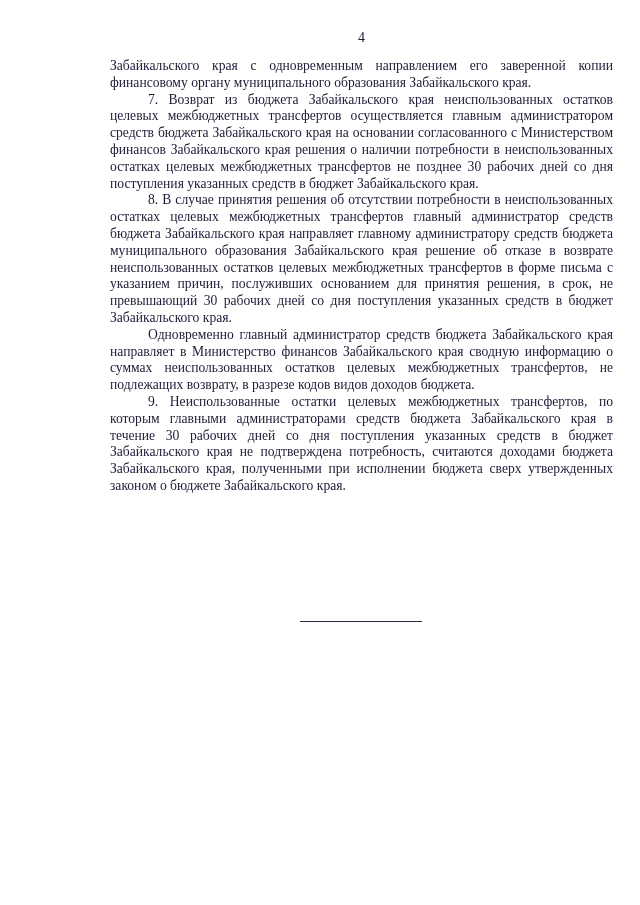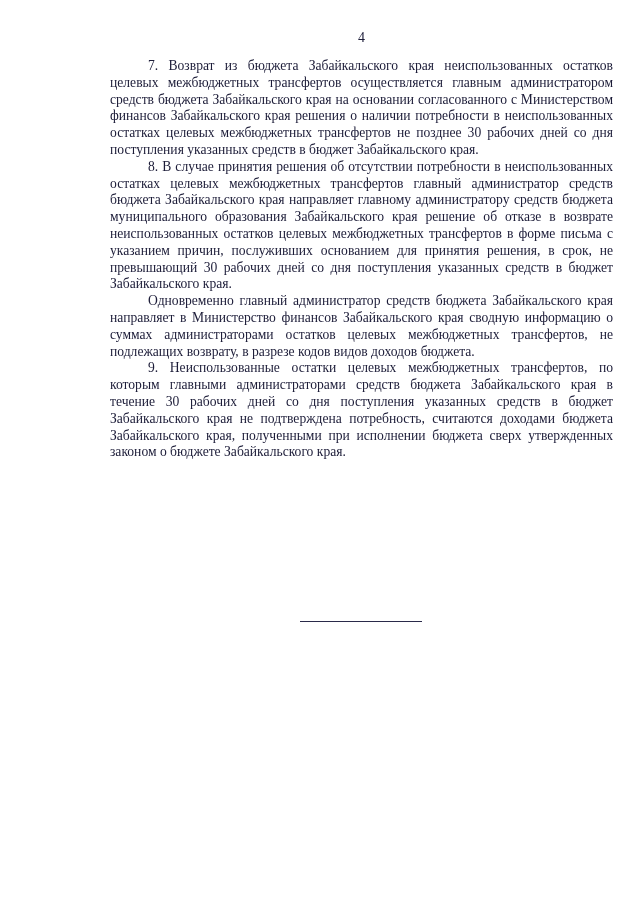--- a/index.html
+++ b/index.html
@@ -54,21 +54,22 @@
   }
 </style>
 </head>
 <body>
 
 <div class="page">
 
   <div class="page-number">4</div>
 
   <div class="text-block">
+    <p class="para no-indent">Забайкальского края с одновременным направлением его заверенной копии финансовому органу муниципального образования Забайкальского края.</p>
     <p class="para">7. Возврат из бюджета Забайкальского края неиспользованных остатков целевых межбюджетных трансфертов осуществляется главным администратором средств бюджета Забайкальского края на основании согласованного с Министерством финансов Забайкальского края решения о наличии потребности в неиспользованных остатках целевых межбюджетных трансфертов не позднее 30 рабочих дней со дня поступления указанных средств в бюджет Забайкальского края.</p>
     <p class="para">8. В случае принятия решения об отсутствии потребности в неиспользованных остатках целевых межбюджетных трансфертов главный администратор средств бюджета Забайкальского края направляет главному администратору средств бюджета муниципального образования Забайкальского края решение об отказе в возврате неиспользованных остатков целевых межбюджетных трансфертов в форме письма с указанием причин, послуживших основанием для принятия решения, в срок, не превышающий 30 рабочих дней со дня поступления указанных средств в бюджет Забайкальского края.</p>
-    <p class="para">Одновременно главный администратор средств бюджета Забайкальского края направляет в Министерство финансов Забайкальского края сводную информацию о суммах администраторами остатков целевых межбюджетных трансфертов, не подлежащих возврату, в разрезе кодов видов доходов бюджета.</p>
+    <p class="para">Одновременно главный администратор средств бюджета Забайкальского края направляет в Министерство финансов Забайкальского края сводную информацию о суммах неиспользованных остатков целевых межбюджетных трансфертов, не подлежащих возврату, в разрезе кодов видов доходов бюджета.</p>
     <p class="para">9. Неиспользованные остатки целевых межбюджетных трансфертов, по которым главными администраторами средств бюджета Забайкальского края в течение 30 рабочих дней со дня поступления указанных средств в бюджет Забайкальского края не подтверждена потребность, считаются доходами бюджета Забайкальского края, полученными при исполнении бюджета сверх утвержденных законом о бюджете Забайкальского края.</p>
   </div>
 
   <div class="separator"></div>
 
 </div>
 
 </body></html>

